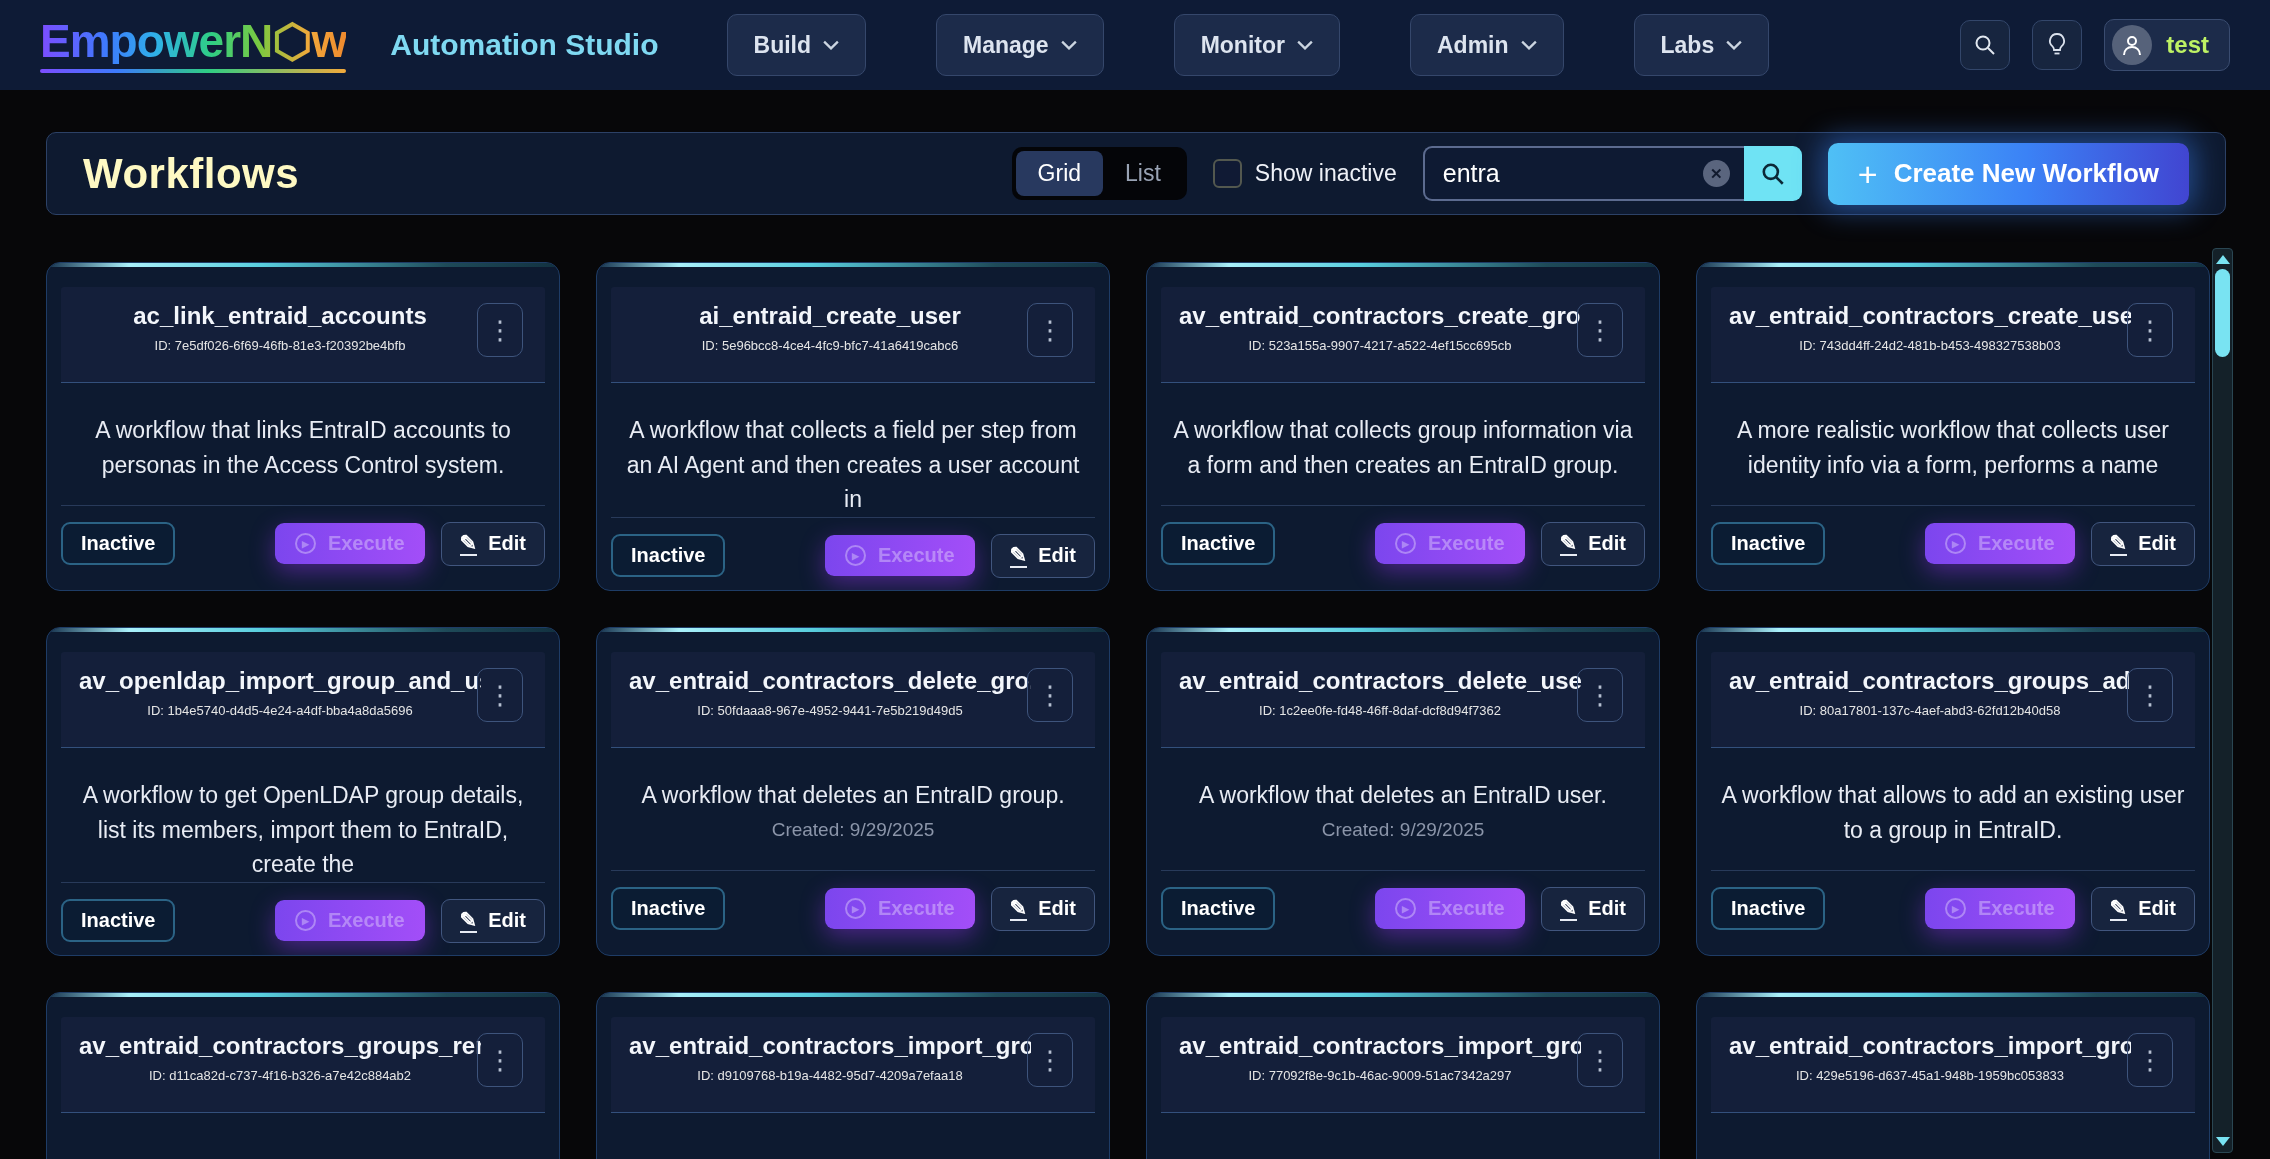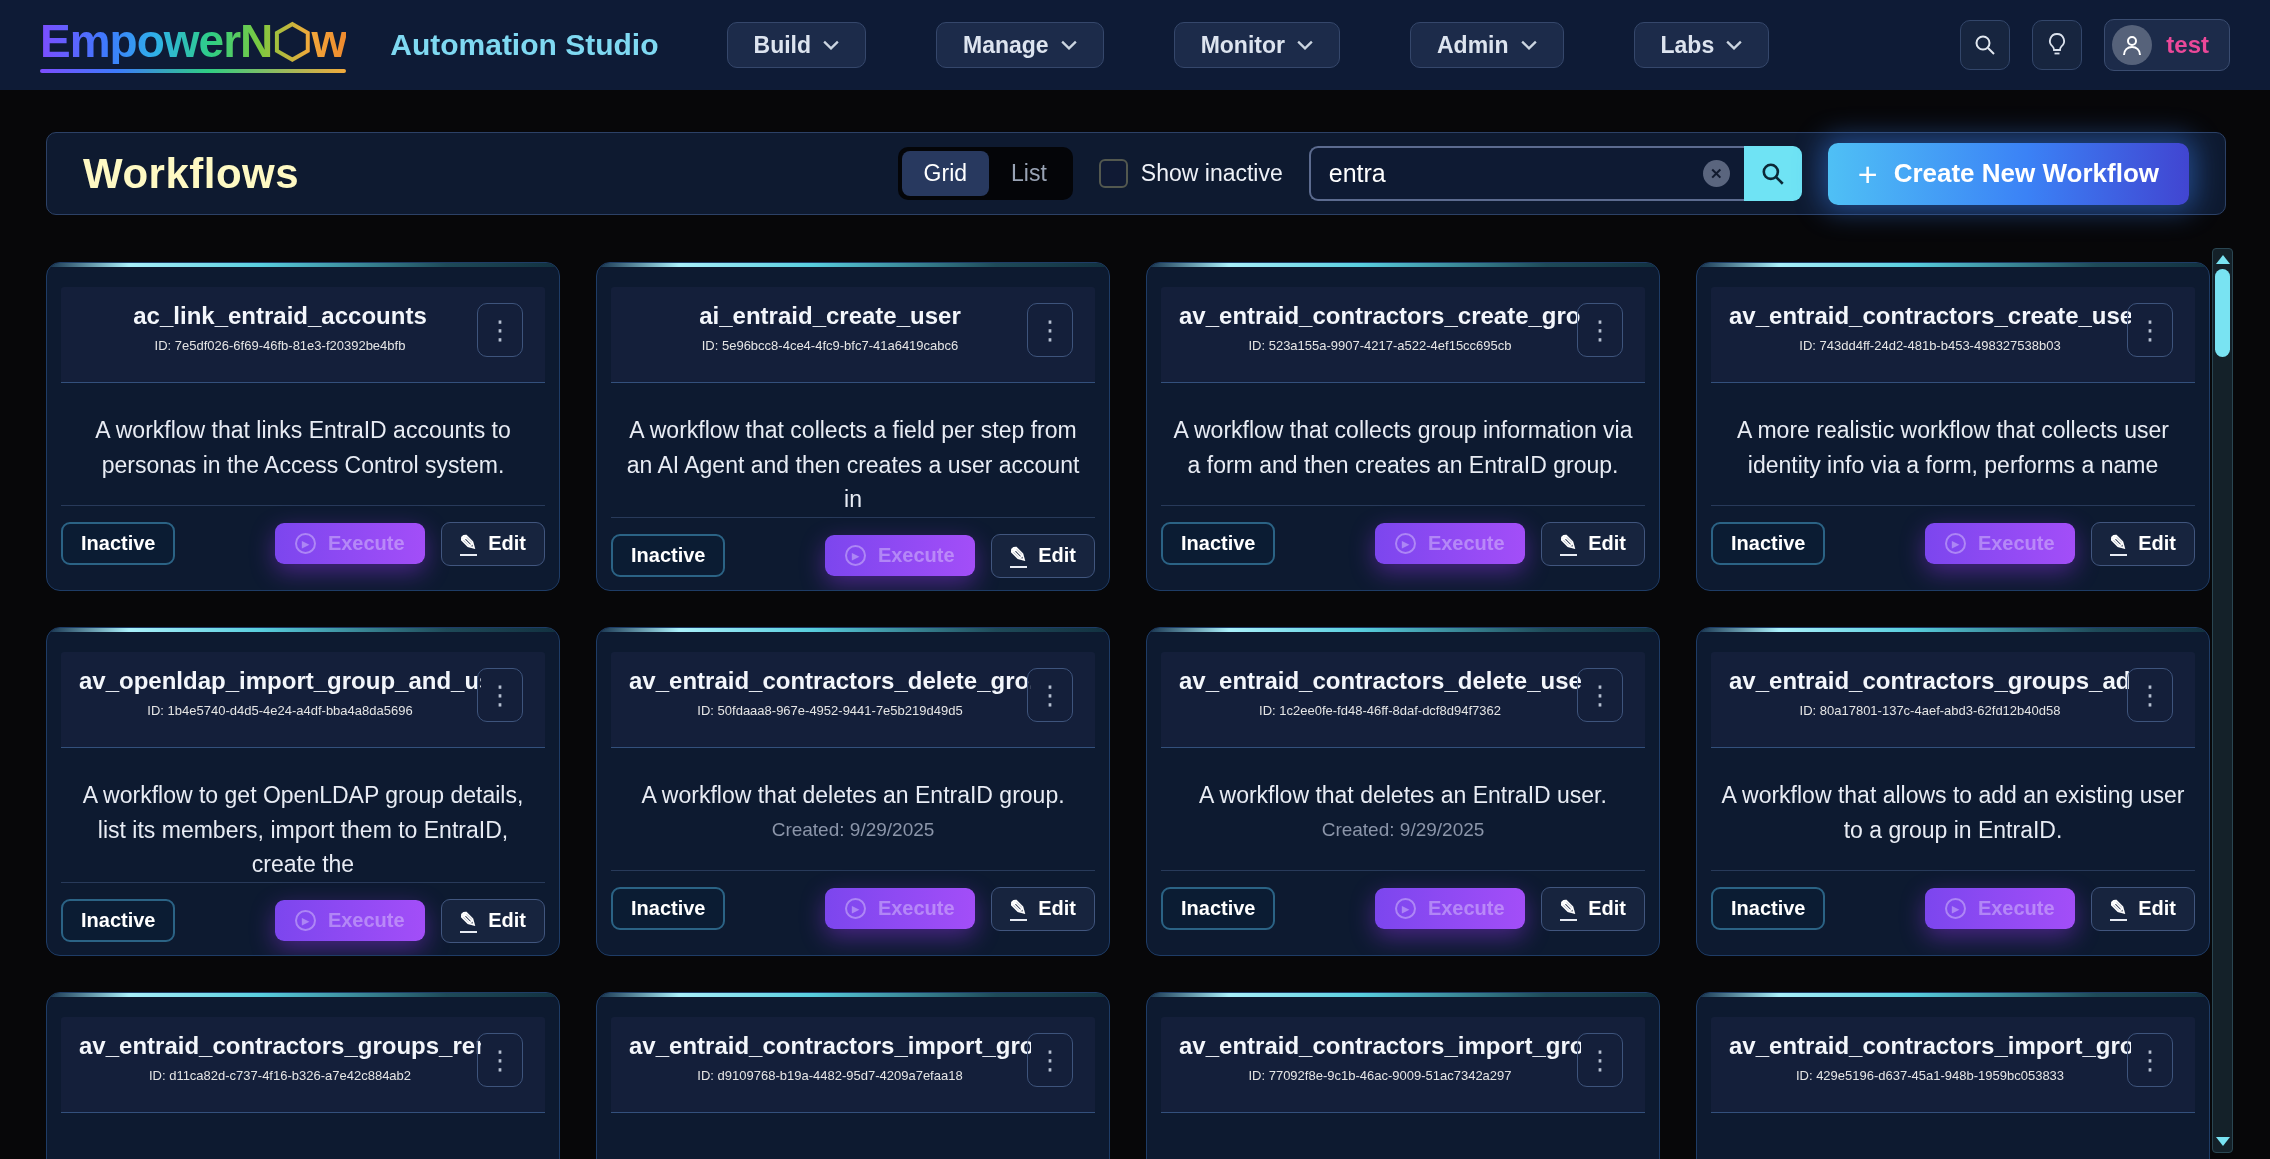--- a/index.html
+++ b/index.html
@@ -21,53 +21,53 @@
     background:linear-gradient(90deg,#7c4dff 0%,#3d7bfd 22%,#2fb1e8 38%,#2fce84 56%,#7cc93f 72%,#f2a93b 88%,#ef8a2e 100%);
     -webkit-background-clip:text;background-clip:text;color:transparent;
   }
   .logo-underline{
     height:4px;margin-top:5px;border-radius:2px;
     background:linear-gradient(90deg,#7c4dff 0%,#3d7bfd 25%,#2fce84 55%,#f2a93b 100%);
   }
   .app-subtitle{color:#7fd9f2;font-size:30px;font-weight:600;margin-left:44px;flex:0 0 auto;}
   .nav{display:flex;gap:70px;margin-left:68px;}
   .nav-btn{
-    display:flex;align-items:center;gap:12px;height:46px;padding:0 26px;
+    display:flex;align-items:center;gap:12px;height:62px;padding:0 26px;
     background:#1c2b4a;border:1px solid #35476b;border-radius:10px;
     color:#dde4ef;font-size:23px;font-weight:600;
   }
   .chev{width:16px;height:10px;display:block;}
   .right-cluster{margin-left:auto;display:flex;align-items:center;gap:22px;}
   .icon-btn{
     width:50px;height:50px;background:#17253f;border:1px solid #33466a;border-radius:10px;
     display:flex;align-items:center;justify-content:center;
   }
   .user-btn{
     display:flex;align-items:center;gap:14px;height:52px;padding:0 20px 0 7px;
     background:#1c2b4a;border:1px solid #3a4c70;border-radius:10px;
-    color:#ec4899;font-size:24px;font-weight:700;
+    color:#bef264;font-size:24px;font-weight:700;
   }
   .avatar{width:40px;height:40px;border-radius:50%;background:#56627a;display:flex;align-items:center;justify-content:center;}
 
   
   .panel{
     position:absolute;left:46px;top:132px;width:2180px;height:83px;box-sizing:border-box;
     background:#0e1a30;border:1px solid #2c4166;border-radius:10px;
     display:flex;align-items:center;padding:0 36px;
   }
   .page-title{font-size:42px;font-weight:700;color:#fef9c3;letter-spacing:.5px;}
   .toolbar{margin-left:auto;display:flex;align-items:center;gap:26px;}
   .seg-toggle{background:#040508;border-radius:10px;padding:4px;display:flex;}
   .seg{font-size:23px;padding:9px 22px;border-radius:8px;border:none;background:transparent;color:#99a3b4;font-weight:400;}
   .seg.active{background:#28395f;color:#ffffff;}
   .chk-row{display:flex;align-items:center;gap:13px;}
   .checkbox{width:25px;height:25px;border-radius:6px;background:#101a34;border:2px solid #53584f;}
   .chk-label{color:#eef1f7;font-size:23px;}
   .search-group{display:flex;align-items:center;height:55px;}
-  .search-wrap{position:relative;width:435px;height:55px;box-sizing:border-box;}
+  .search-wrap{position:relative;width:321px;height:55px;box-sizing:border-box;}
   .search-input{
     width:100%;height:100%;box-sizing:border-box;background:#0e1a33;border:2px solid #5c6b8f;border-right:none;
     border-radius:9px 0 0 9px;color:#ffffff;font-size:25px;padding:0 56px 0 18px;outline:none;
     font-family:"Liberation Sans",sans-serif;
   }
   .clear-btn{
     position:absolute;right:14px;top:14px;width:27px;height:27px;border-radius:50%;
     background:#5a657e;border:none;color:#111a2e;font-size:15px;font-weight:700;
     display:flex;align-items:center;justify-content:center;padding:0;
   }

